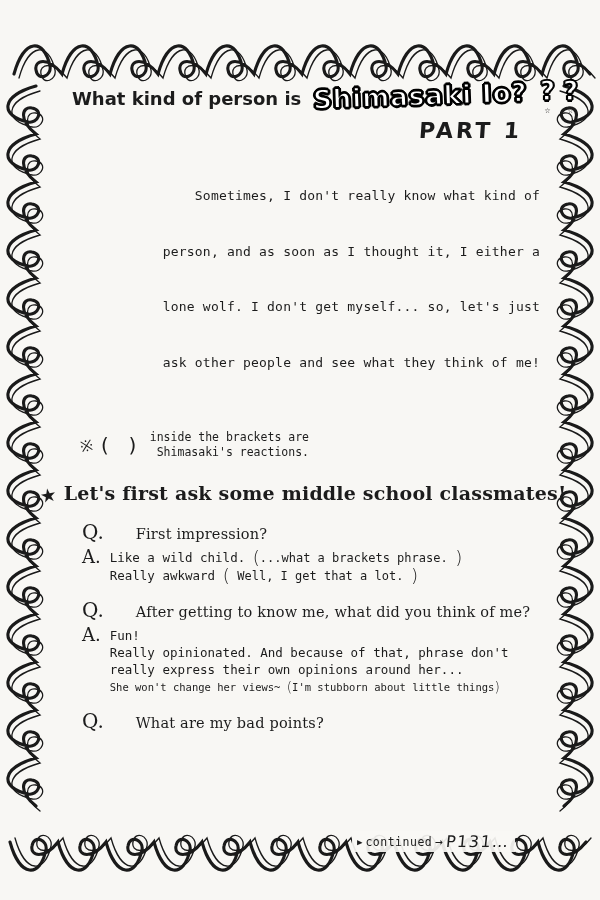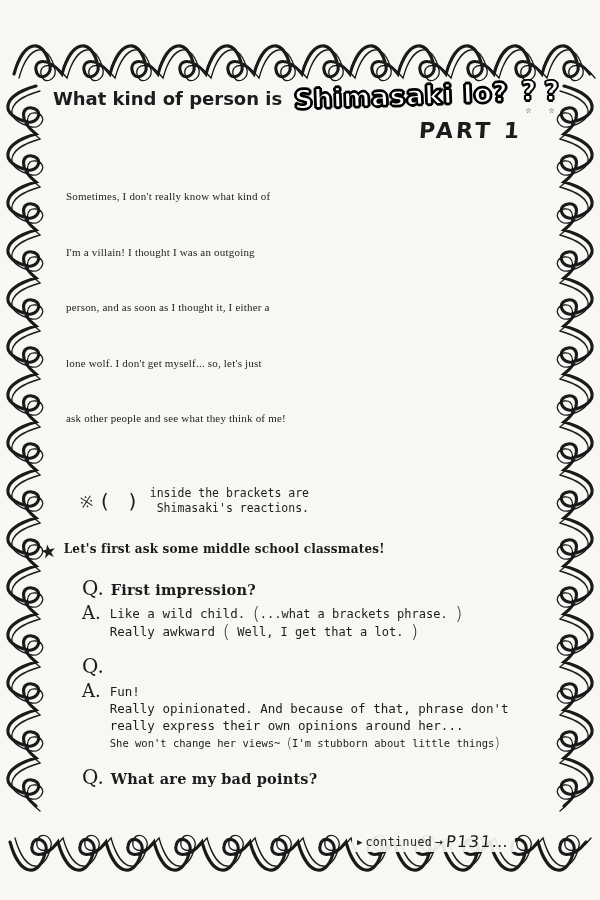--- a/index.html
+++ b/index.html
@@ -1,53 +1,53 @@
 <!DOCTYPE html>
 <html><head>
 <meta charset="utf-8">
 <style>
   html,body{margin:0;padding:0;width:600px;height:900px;}
   body{position:relative;background:#f8f7f4;font-family:"DejaVu Sans Mono",monospace;color:#1c1c1c;overflow:hidden;}
   #border-svg{position:absolute;left:0;top:0;z-index:1;}
   .content{position:absolute;left:66px;top:78px;width:474px;z-index:2;}
 
   
-  .title-row{display:flex;align-items:flex-start;justify-content:center;gap:12px;padding-left:6px;height:40px;}
+  .title-row{display:flex;align-items:flex-start;justify-content:flex-start;gap:12px;padding-left:6px;height:40px;}
   .title-prefix{font-family:"DejaVu Sans",sans-serif;font-weight:bold;font-size:18px;margin-top:10px;white-space:nowrap;}
   .bubble{font-family:"DejaVu Sans",sans-serif;font-weight:bold;font-size:26px;letter-spacing:1px;color:#fff;margin-top:3px;
     -webkit-text-stroke:1.6px #000;
     text-shadow:-2px 0 #000,2px 0 #000,0 -2px #000,0 2px #000,-1px -1px #000,1px -1px #000,-1px 1px #000,1px 1px #000;
     transform:rotate(-2deg);white-space:nowrap;}
   .qmarks{display:flex;gap:8px;margin-top:0px;}
   .qm-col{display:flex;flex-direction:column;align-items:center;line-height:1;}
   .qm{font-family:"DejaVu Sans",sans-serif;font-weight:bold;font-size:26px;color:#fff;
     -webkit-text-stroke:1.3px #000;
     text-shadow:-1.5px 0 #000,1.5px 0 #000,0 -1.5px #000,0 1.5px #000;}
   .qm-star{font-size:10px;color:#111;margin-top:1px;}
   .part-row{text-align:right;padding-right:18px;height:26px;}
   .part{font-family:"DejaVu Sans",sans-serif;font-weight:900;font-size:22px;letter-spacing:3px;transform:skewX(-4deg);display:inline-block;}
 
   
-  .intro{margin-top:6px;text-align:left;font-size:11px;line-height:18.5px;letter-spacing:0.2px;white-space:pre;font-family:Liberation Serif, serif;}
+  .intro{margin-top:6px;text-align:right;font-size:13px;line-height:18.5px;letter-spacing:0.2px;white-space:pre;}
 
   
   .note{margin-top:18px;margin-left:14px;display:flex;align-items:center;gap:6px;height:36px;}
   .note-sym{font-size:15px;transform:rotate(-12deg);}
   .note-br{font-size:20px;font-weight:300;letter-spacing:2px;}
   .note-lines{font-size:11.5px;line-height:15px;text-align:right;}
   .note-lines .nl2{padding-left:10px;}
 
   
   .sec-header{margin-top:16px;margin-left:-26px;display:flex;align-items:center;gap:8px;height:28px;}
   .star{font-size:26px;line-height:1;transform:rotate(-10deg);}
-  .sec-title{font-family:"DejaVu Serif",serif;font-weight:bold;font-size:12px;letter-spacing:0.2px;white-space:nowrap;}
+  .sec-title{font-family:"DejaVu Serif",serif;font-weight:bold;font-size:19px;letter-spacing:0.2px;white-space:nowrap;}
 
   .q-row{margin:13px 0 3px 16px;display:flex;align-items:baseline;gap:7px;}
   .qg{font-family:"DejaVu Serif",serif;font-size:20px;font-weight:400;}
-  .qt{font-family:"DejaVu Serif",serif;font-weight:bold;font-size:14.5px;letter-spacing:0.2px;white-space:nowrap;}
+  .qt{font-family:"DejaVu Serif",serif;font-weight:normal;font-size:14.5px;letter-spacing:0.2px;white-space:nowrap;margin-left:25px;}
   .a-row{margin-left:16px;display:flex;gap:9px;align-items:flex-start;}
   .ag{font-family:"DejaVu Serif",serif;font-size:18px;margin-top:-1px;}
   .a-body{font-size:12.5px;line-height:17px;padding-top:2px;}
   .a-line{white-space:nowrap;}
   .paren{font-family:"DejaVu Sans",sans-serif;font-size:1.45em;font-weight:300;vertical-align:-2px;}
   .rx{font-size:12px;}
   .small-line{font-size:10.5px;margin-top:1px;white-space:nowrap;}
   .small-line .paren{font-size:1.3em;vertical-align:-1px;}
 
   
@@ -89,21 +89,20 @@
       </div>
     </div>
   </div>
 
   <div class="part-row">
     <span class="part">PART 1</span>
   </div>
 
   <div class="intro">
     <div>Sometimes, I don't really know what kind of</div>
-    <div>I'm a villain! I thought I was an outgoing</div>
     <div>person, and as soon as I thought it, I either a</div>
     <div>lone wolf. I don't get myself... so, let's just</div>
     <div>ask other people and see what they think of me!</div>
   </div>
 
   <div class="note">
     <span class="note-sym">※</span>
     <span class="note-br">( )</span>
     <div class="note-lines">
       <div>inside the brackets are</div>
@@ -124,20 +123,21 @@
     <div class="a-row">
       <span class="ag">A.</span>
       <div class="a-body">
         <div class="a-line"><span>Like a wild child.</span> <span class="paren">(</span><span class="rx">...what a brackets phrase.</span> <span class="paren">)</span></div>
         <div class="a-line"><span>Really awkward</span>  <span class="paren">(</span> <span class="rx">Well, I get that a lot.</span> <span class="paren">)</span></div>
       </div>
     </div>
 
     <div class="q-row">
       <span class="qg">Q.</span>
+      <span class="qt">After getting to know me, what did you think of me?</span>
     </div>
     <div class="a-row">
       <span class="ag">A.</span>
       <div class="a-body">
         <div class="a-line">Fun!</div>
         <div class="a-line">Really opinionated. And because of that, phrase don't</div>
         <div class="a-line">really express their own opinions around her...</div>
         <div class="small-line"><span>She won't change her views~</span>  <span class="paren">(</span><span>I'm stubborn about little things</span><span class="paren">)</span></div>
       </div>
     </div>

